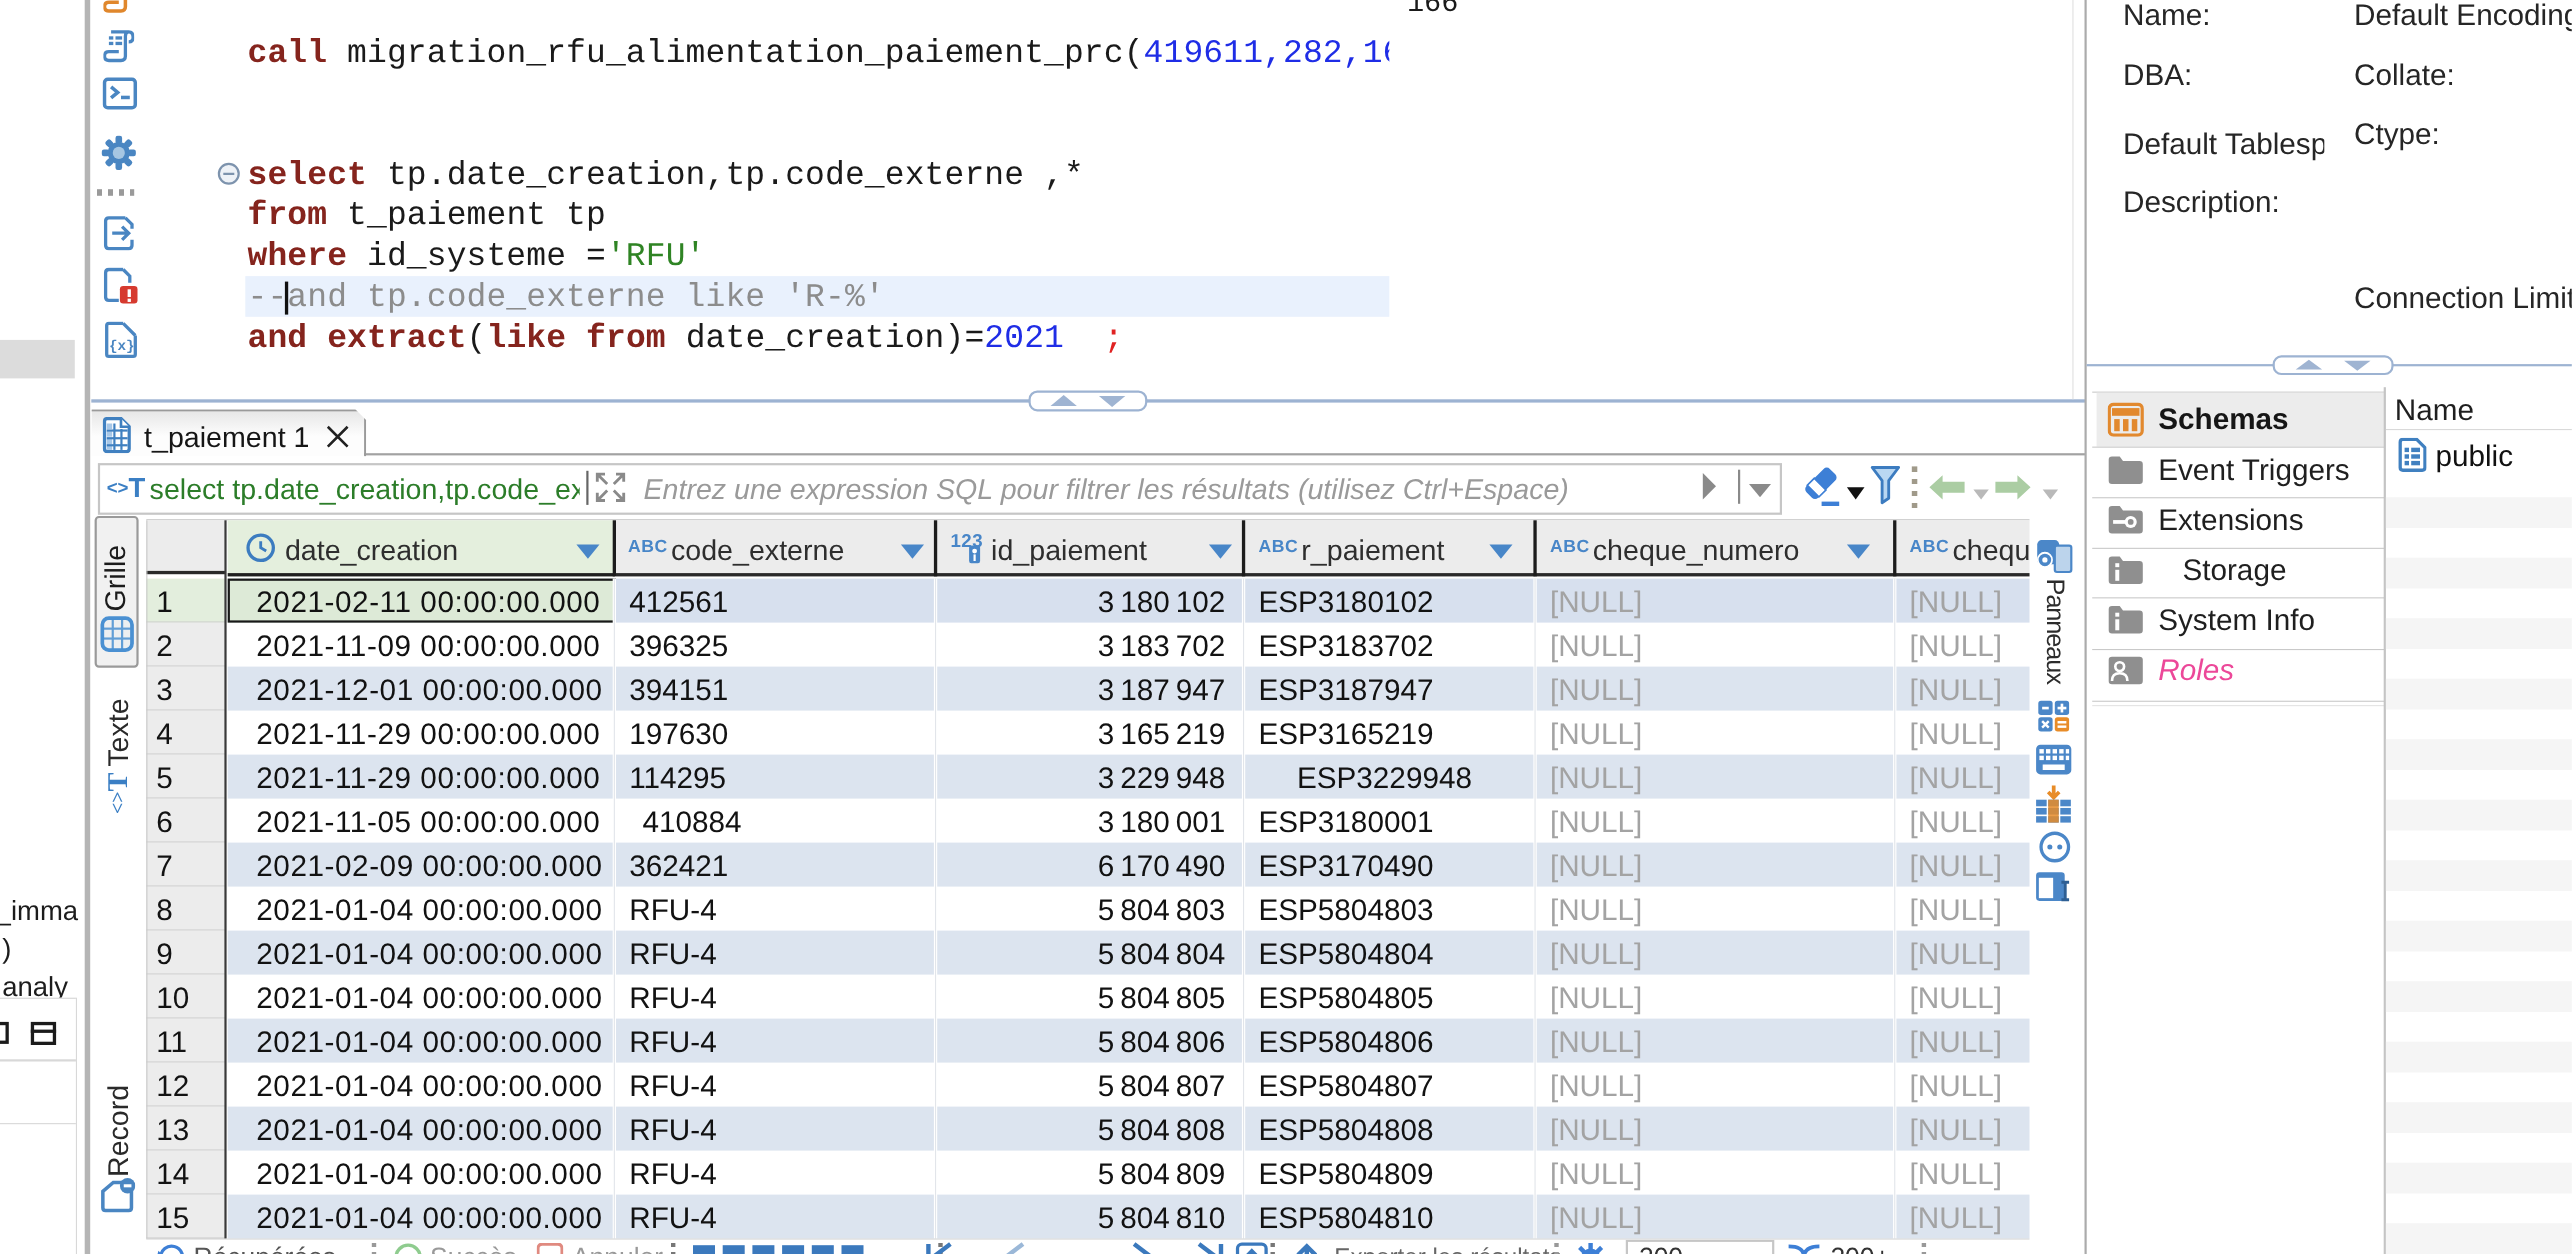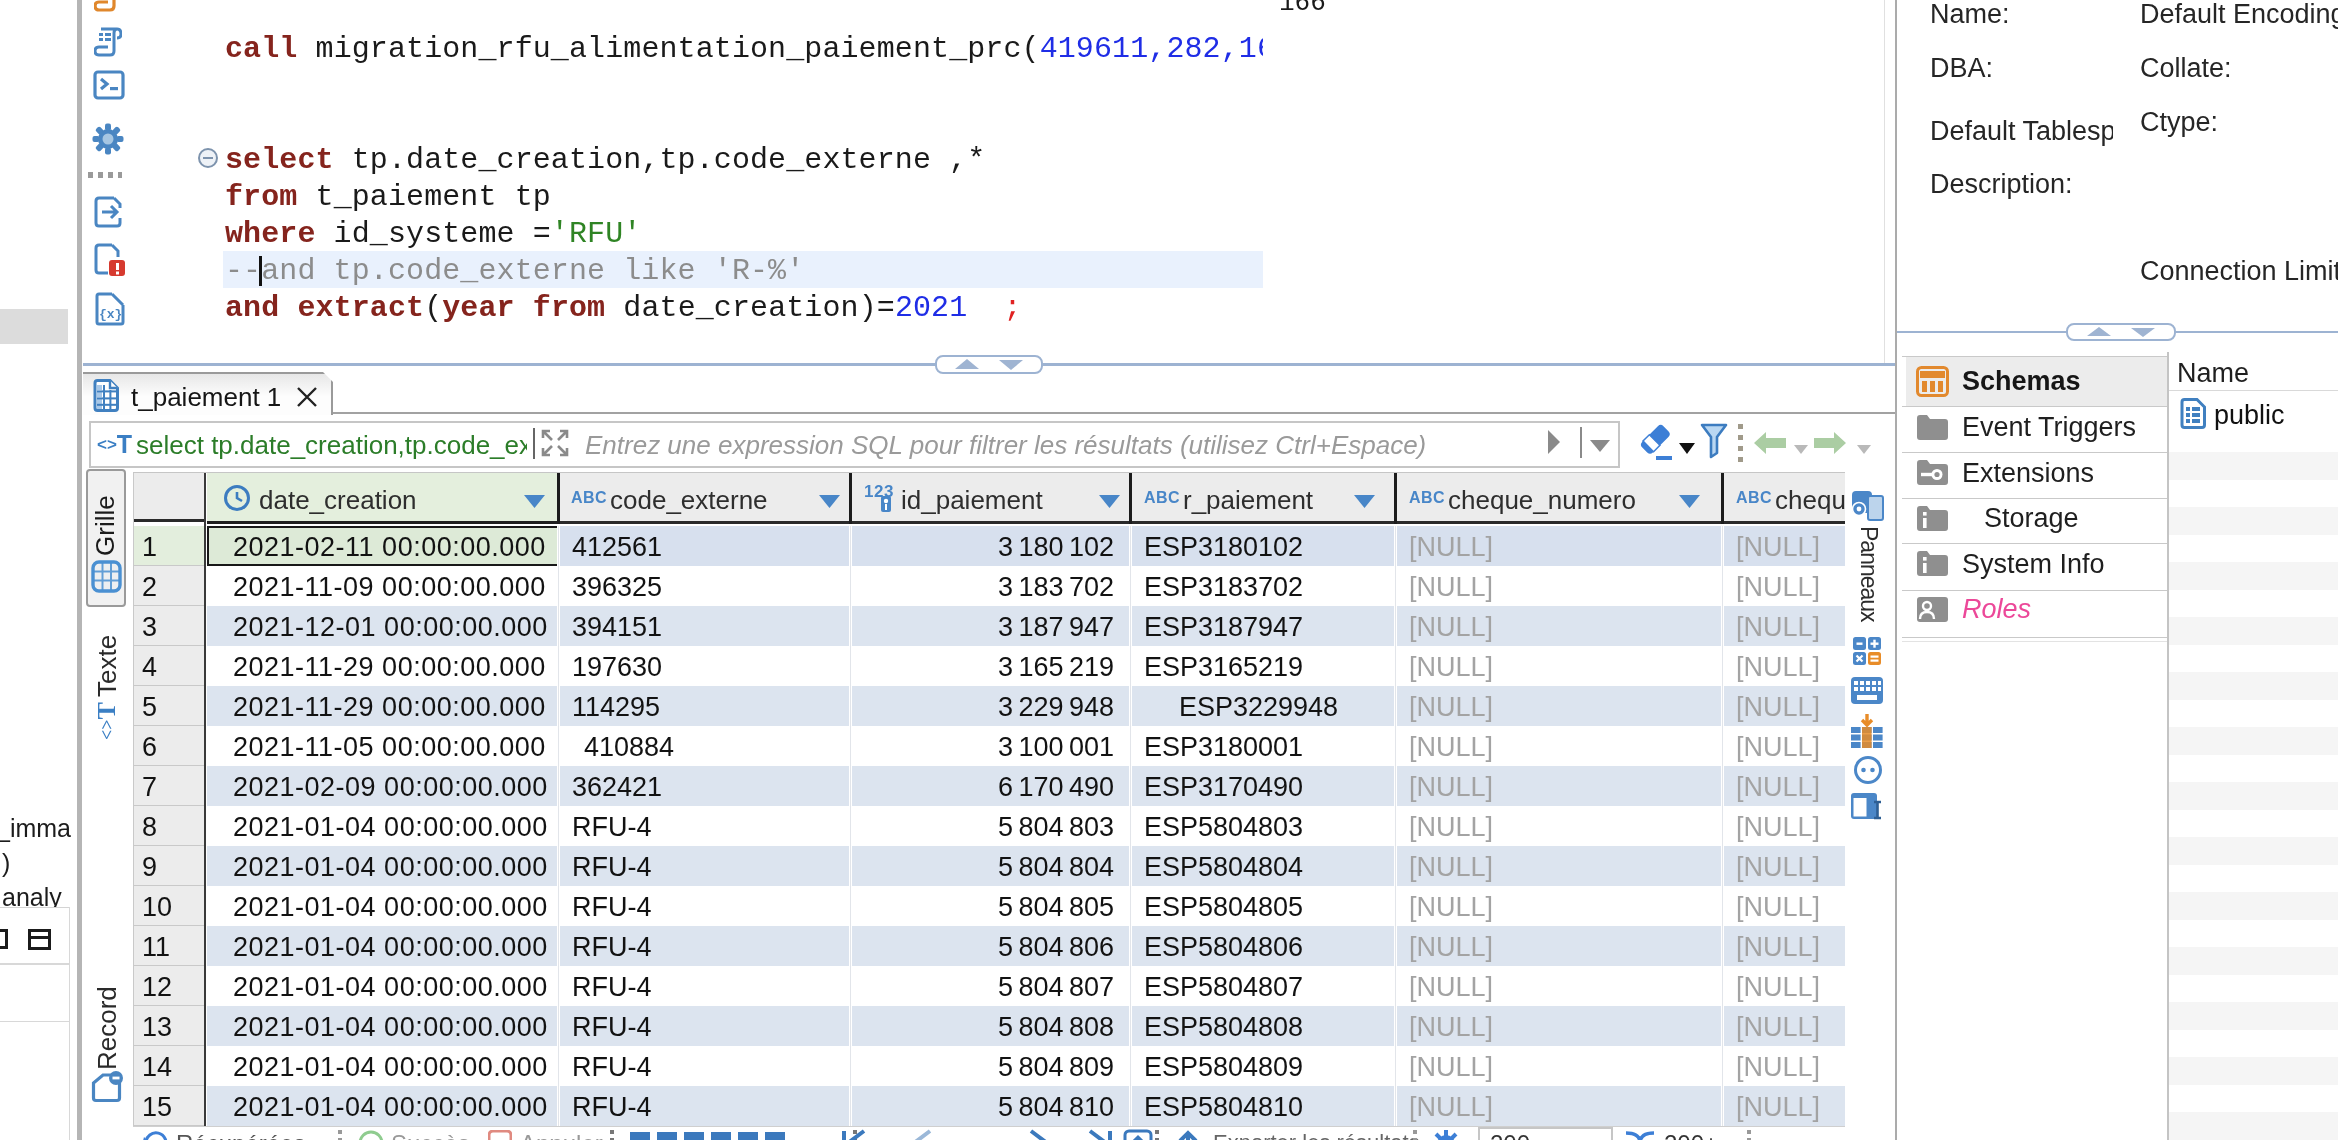--- a/index.html
+++ b/index.html
@@ -108,21 +108,21 @@
     <line x1="6" y1="11" x2="16" y2="11" stroke="#7d93ad" stroke-width="2"></line>
   </svg>
 
   <div class="ab codeline" style="left:225px; top:32px; width:1038px; overflow:hidden;"><span class="kw">call</span> migration_rfu_alimentation_paiement_prc(<span class="num">419611,282,166</span></div>
 
   <div class="ab mono" style="left:1279px; top:-12px; font-size:26px; color:#1a1a1a;">166</div>
   <div class="ab codeline" style="left:225px; top:143px;"><span class="kw">select</span> tp.date_creation,tp.code_externe ,*</div>
   <div class="ab codeline" style="left:225px; top:180px;"><span class="kw">from</span> t_paiement tp</div>
   <div class="ab codeline" style="left:225px; top:217px;"><span class="kw">where</span> id_systeme =<span class="str">'RFU'</span></div>
   <div class="ab codeline" style="left:225px; top:254px;"><span class="com">--and tp.code_externe like 'R-%'</span></div>
-  <div class="ab codeline" style="left:225px; top:291px;"><span class="kw">and</span> <span class="kw">extract</span>(<span class="kw">year</span> <span class="kw">from</span> date_creation)=<span class="num">2021</span>  <span style="color:#e02222;">;</span></div>
+  <div class="ab codeline" style="left:225px; top:291px;"><span class="kw">and</span> <span class="kw">extract</span>(<span class="kw">like</span> <span class="kw">from</span> date_creation)=<span class="num">2021</span>  <span style="color:#e02222;">;</span></div>
 
   <div class="ab" style="left:259px; top:256px; width:3px; height:30px; background:#111;"></div>
 </div>
 
 <div id="splitmain">
   <div class="ab" style="left:83px; top:363px; width:1813px; height:3px; background:#9db3d2;"></div>
   <div class="ab" style="left:935px; top:355px; width:108px; height:19px; background:#fff; border:2px solid #9db3d2; border-radius:8px;"></div>
   <svg class="ab" style="left:941px; top:358px;" width="96" height="13" viewBox="0 0 96 13">
     <path d="M14 11 L26 1 L38 11 Z" fill="#9fb4d2"></path>
     <path d="M58 2 L70 12 L82 2 Z" fill="#9fb4d2"></path>
@@ -307,21 +307,21 @@
 <div class="ab cell datec" style="left:233px; top:692px;">2021-11-29 00:00:00.000</div>
 <div class="ab cell" style="left:572px; top:692px;">114295</div>
 <div class="ab cell" style="left:1114px; top:692px; transform:translateX(-100%);">3 229 948</div>
 <div class="ab cell" style="left:1144px; top:692px;margin-left:35px;">ESP3229948</div>
 <div class="ab cell nullv" style="left:1409px; top:692px;">[NULL]</div>
 <div class="ab cell nullv" style="left:1736px; top:692px;">[NULL]</div>
 <div class="ab" style="left:133px; top:726px; width:72px; height:40px; background:#ececec; border-bottom:1px solid #c9c9c9;"></div>
 <div class="ab cell" style="left:142px; top:732px;">6</div>
 <div class="ab cell datec" style="left:233px; top:732px;">2021-11-05 00:00:00.000</div>
 <div class="ab cell" style="left:584px; top:732px;">410884</div>
-<div class="ab cell" style="left:1114px; top:732px; transform:translateX(-100%);">3 100 001</div>
+<div class="ab cell" style="left:1114px; top:732px; transform:translateX(-100%);">3 180 001</div>
 <div class="ab cell" style="left:1144px; top:732px;">ESP3180001</div>
 <div class="ab cell nullv" style="left:1409px; top:732px;">[NULL]</div>
 <div class="ab cell nullv" style="left:1736px; top:732px;">[NULL]</div>
 <div class="ab" style="left:207px; top:766px; width:1638px; height:40px; background:#dce4ef;"></div>
 <div class="ab" style="left:133px; top:766px; width:72px; height:40px; background:#ececec; border-bottom:1px solid #c9c9c9;"></div>
 <div class="ab cell" style="left:142px; top:772px;">7</div>
 <div class="ab cell datec" style="left:233px; top:772px;">2021-02-09 00:00:00.000</div>
 <div class="ab cell" style="left:572px; top:772px;">362421</div>
 <div class="ab cell" style="left:1114px; top:772px; transform:translateX(-100%);">6 170 490</div>
 <div class="ab cell" style="left:1144px; top:772px;">ESP3170490</div>

